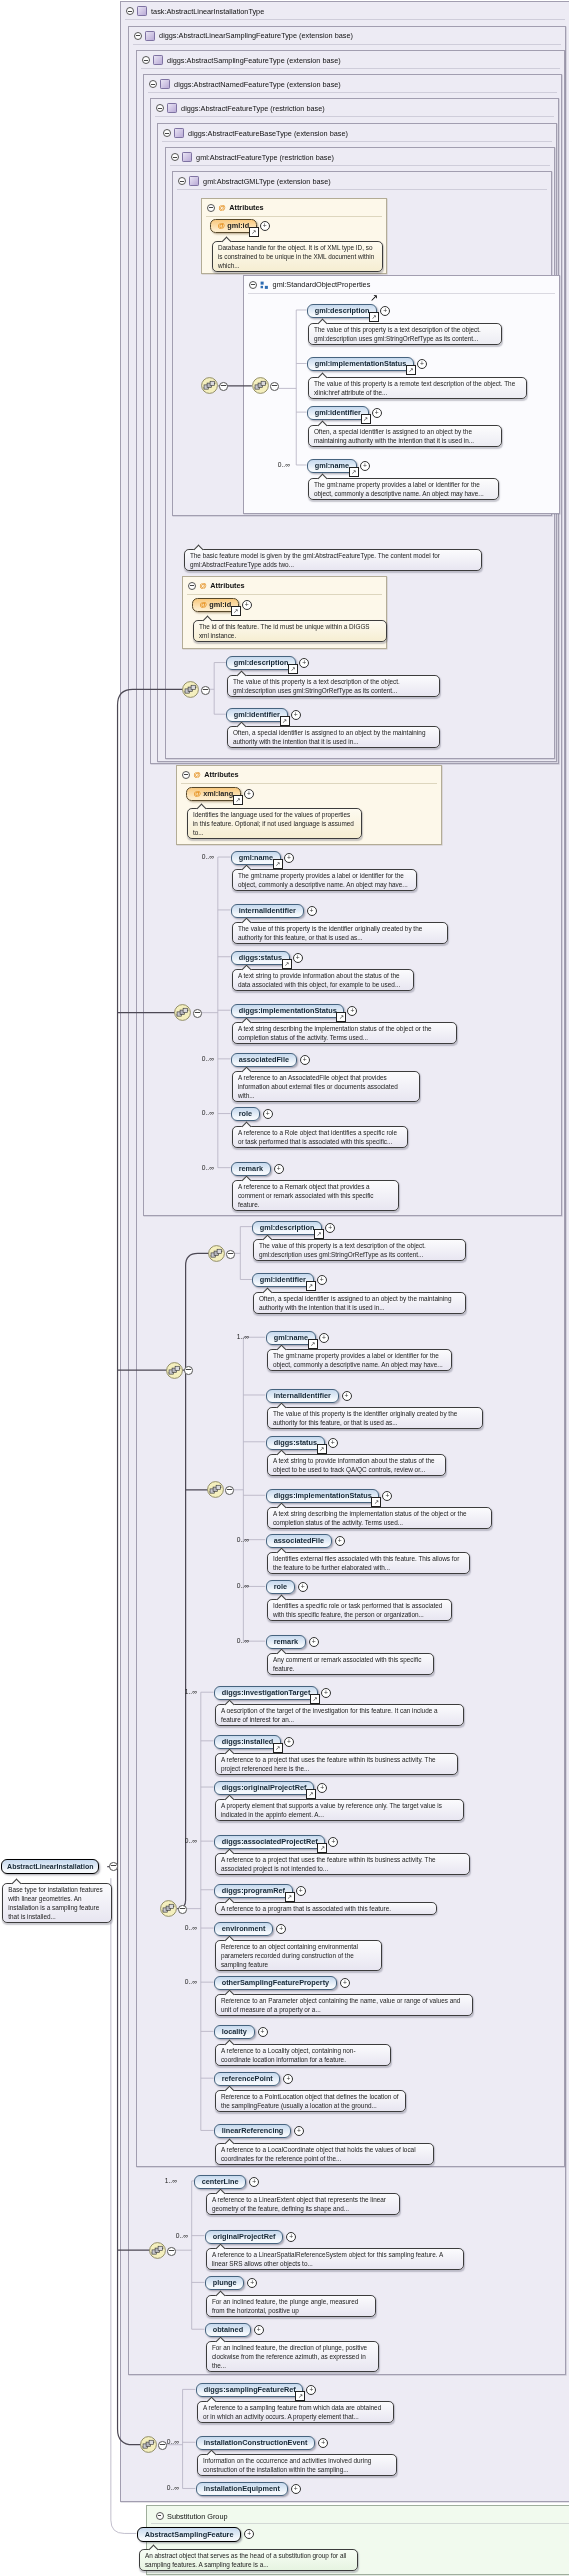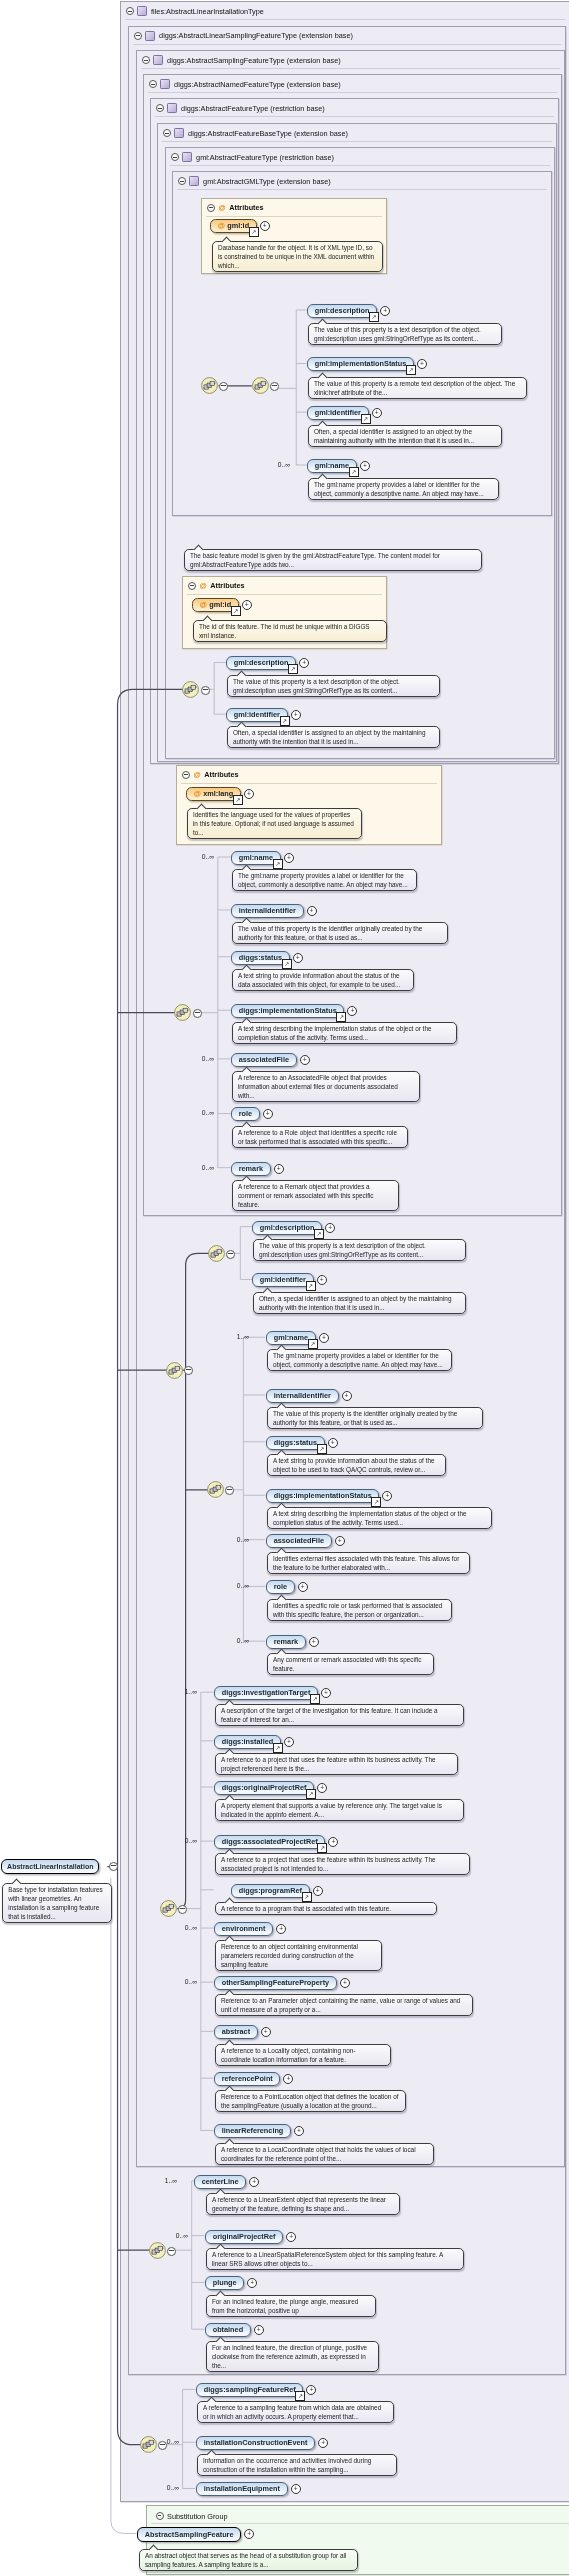--- a/index.html
+++ b/index.html
@@ -66,21 +66,21 @@
 </head>
 <body>
 
 <div class="canvas">
 
   <div class="tbox" style="left:120px;top:1.2px;width:448px;height:2499px">
     <div class="rule"></div>
     <div class="hdr">
         <span class="minus"></span>
         <span class="sq"></span>
-        <span>files:AbstractLinearInstallationType</span>
+        <span>task:AbstractLinearInstallationType</span>
       </div>
   </div>
   <div class="tbox" style="left:128px;top:25.5px;width:436px;height:2347px">
     <div class="rule"></div>
     <div class="hdr">
         <span class="minus"></span>
         <span class="sq"></span>
         <span>diggs:AbstractLinearSamplingFeatureType (extension base)</span>
       </div>
   </div>
@@ -151,20 +151,33 @@
   </div>
   <div class="abox" style="left:176px;top:765px;width:264px;height:78px">
     <div class="rule"></div>
     <div class="hdr">
         <span class="minus"></span>
         <span class="at">@</span>
         <b>Attributes</b>
       </div>
   </div>
 
+  <div class="wbox" style="left:243px;top:275px;width:315px;height:237px">
+    <div class="rule"></div>
+    <div class="hdr">
+      <span class="minus"></span>
+      <svg width="8.5" height="8.5" viewBox="0 0 14 14">
+          <rect x="1" y="1" width="5" height="5" fill="#2e6cb3"></rect>
+          <rect x="1" y="8" width="4" height="4" fill="#2e6cb3"></rect>
+          <rect x="8" y="8" width="5" height="5" fill="#2e6cb3"></rect>
+        </svg>
+      <span>gml:StandardObjectProperties</span>
+    </div>
+    <span class="refh" style="position:absolute;left:126px;top:16.4px">↗</span>
+  </div>
 
   <div class="gbox" style="left:126px;top:2505px;width:439px;height:68px">
     <div class="rule"></div>
     <div class="hdr" style="left:8.5px;top:5.5px">
         <span class="minus"></span>
         <span>Substitution Group</span>
       </div>
   </div>
 
   <svg class="wires" width="570" height="2576" viewBox="0 0 937 4238">
@@ -365,30 +378,30 @@
 
   <div class="el" style="left:214px;top:1735px"><span class="bub"><span>diggs:installed</span><span class="ref">↗</span></span><span class="plus">+</span></div>
   <div class="tip" style="left:215px;top:1753px;width:231px">A reference to a project that uses the feature within its business activity. The project referenced here is the...</div>
 
   <div class="el" style="left:214px;top:1781px"><span class="bub"><span>diggs:originalProjectRef</span><span class="ref">↗</span></span><span class="plus">+</span></div>
   <div class="tip" style="left:215px;top:1799px;width:237px">A property element that supports a value by reference only. The target value is indicated in the appinfo element. A...</div>
 
   <div class="el" style="left:214px;top:1835px"><span class="card">0..∞</span><span class="bub"><span>diggs:associatedProjectRef</span><span class="ref">↗</span></span><span class="plus">+</span></div>
   <div class="tip" style="left:215px;top:1853px;width:243px">A reference to a project that uses the feature within its business activity. The associated project is not intended to...</div>
 
-  <div class="el" style="left:231px;top:1884px"><span class="bub"><span>diggs:programRef</span><span class="ref">↗</span></span><span class="plus">+</span></div>
+  <div class="el" style="left:214px;top:1884px"><span class="bub"><span>diggs:programRef</span><span class="ref">↗</span></span><span class="plus">+</span></div>
   <div class="tip" style="left:215px;top:1902px;width:210px">A reference to a program that is associated with this feature.</div>
 
   <div class="el" style="left:214px;top:1922px"><span class="card">0..∞</span><span class="bub"><span>environment</span></span><span class="plus">+</span></div>
   <div class="tip" style="left:215px;top:1940px;width:155px">Reference to an object containing environmental parameters recorded during construction of the sampling feature</div>
 
   <div class="el" style="left:214px;top:1976px"><span class="card">0..∞</span><span class="bub"><span>otherSamplingFeatureProperty</span></span><span class="plus">+</span></div>
   <div class="tip" style="left:215px;top:1994px;width:246px">Reference to an Parameter object containing the name, value or range of values and unit of measure of a property or a...</div>
 
-  <div class="el" style="left:214px;top:2025px"><span class="bub"><span>abstract</span></span><span class="plus">+</span></div>
+  <div class="el" style="left:214px;top:2025px"><span class="bub"><span>locality</span></span><span class="plus">+</span></div>
   <div class="tip" style="left:215px;top:2044px;width:164px">A reference to a Locality object, containing non-coordinate location information for a feature.</div>
 
   <div class="el" style="left:214px;top:2072px"><span class="bub"><span>referencePoint</span></span><span class="plus">+</span></div>
   <div class="tip" style="left:215px;top:2090px;width:179px">Reference to a PointLocation object that defines the location of the samplingFeature (usually a location at the ground...</div>
 
   <div class="el" style="left:214px;top:2124px"><span class="bub"><span>linearReferencing</span></span><span class="plus">+</span></div>
   <div class="tip" style="left:215px;top:2143px;width:207px">A reference to a LocalCoordinate object that holds the values of local coordinates for the reference point of the...</div>
 
   <div class="el" style="left:194px;top:2175px"><span class="card">1..∞</span><span class="bub"><span>centerLine</span></span><span class="plus">+</span></div>
   <div class="tip" style="left:206px;top:2193px;width:182px">A reference to a LinearExtent object that represents the linear geometry of the feature, defining its shape and...</div>

